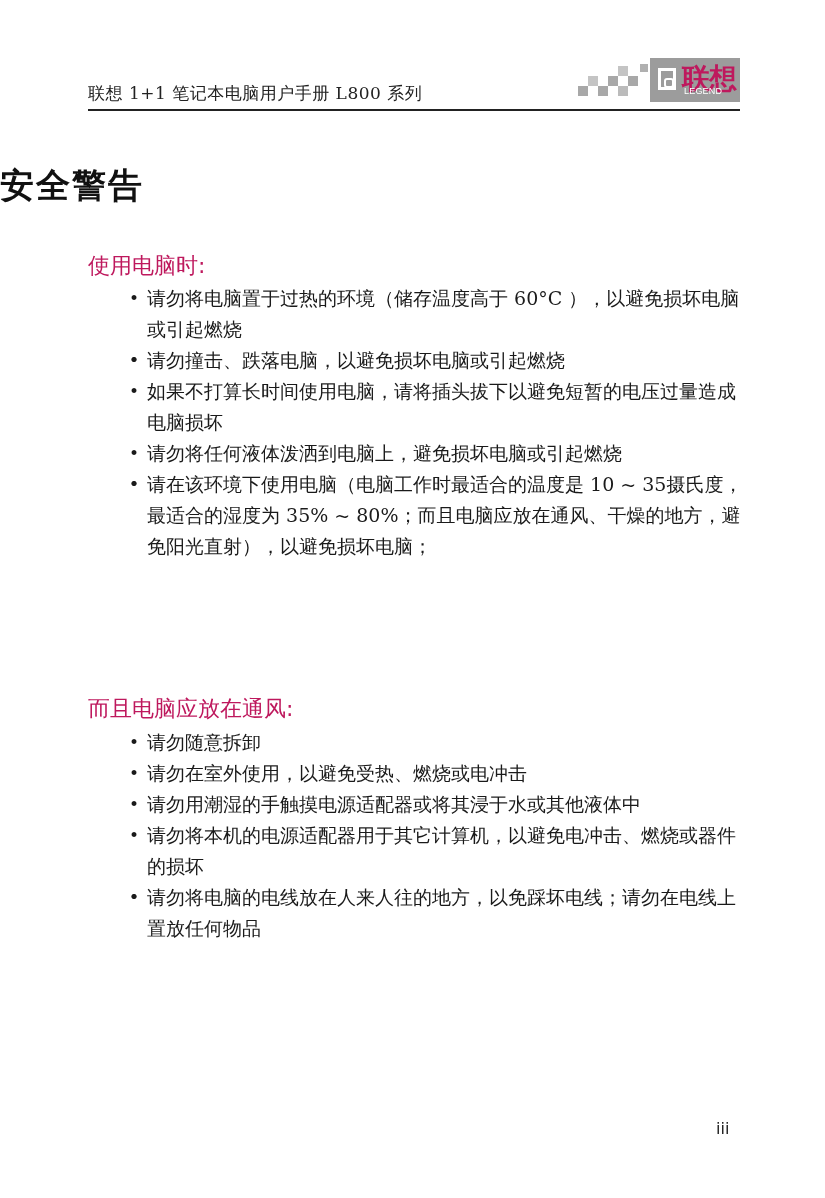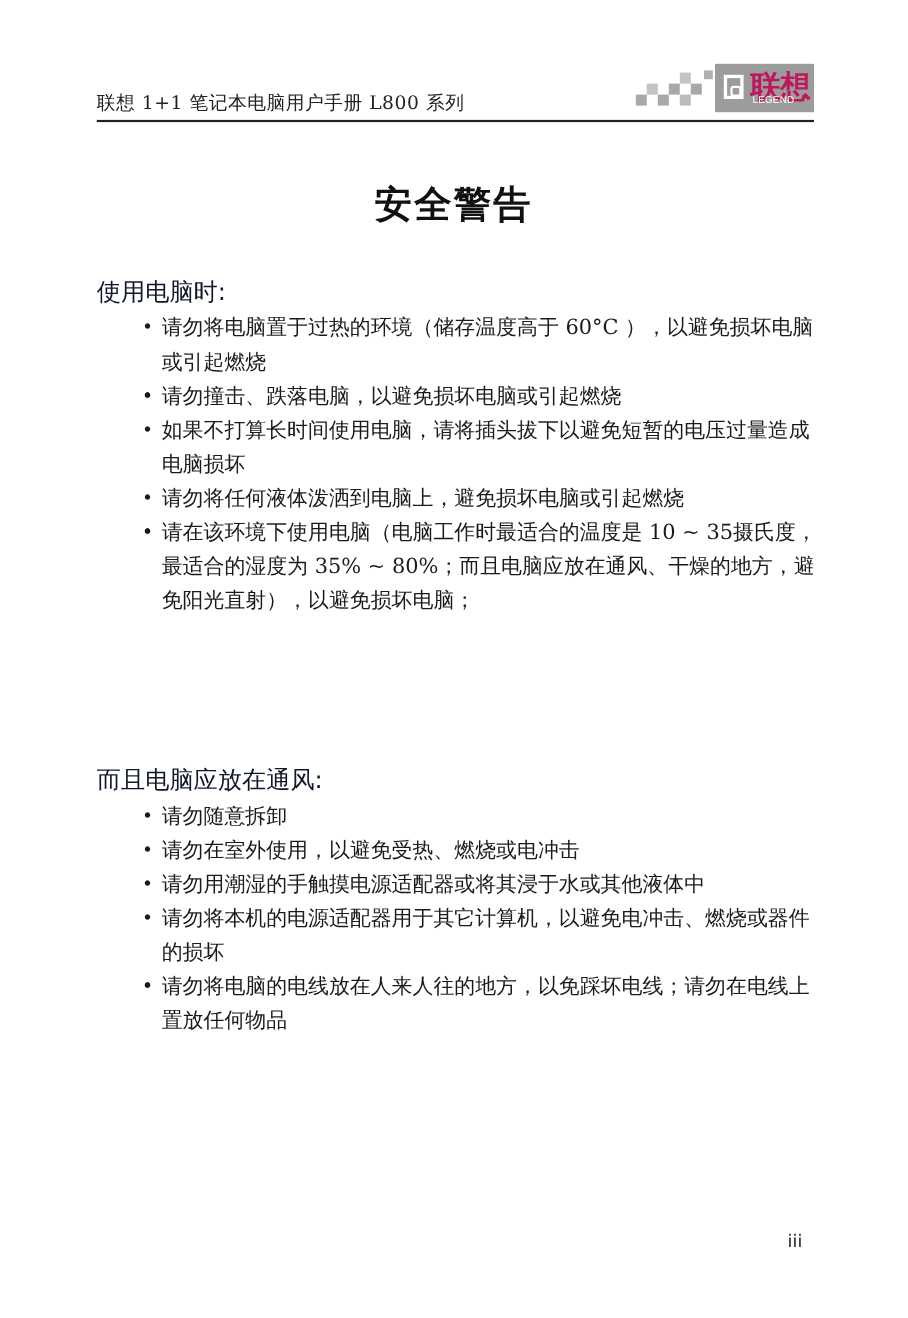--- a/index.html
+++ b/index.html
@@ -7,22 +7,22 @@
     .header { position: absolute; left: 88px; top: 58px; width: 652px; height: 52px; }
     .header-title { position: absolute; left: 0; top: 24px; font-family: "DejaVu Serif", "Liberation Serif", serif; font-size: 17px; letter-spacing: 0.5px; color: #222; white-space: nowrap; }
     .header-rule { position: absolute; left: 0; top: 51px; width: 652px; height: 1.5px; background: #222; }
     .logo { position: absolute; right: 0; top: 0; width: 162px; height: 44px; }
     .logo .sq { position: absolute; background: #a8a8a8; }
     .logo .band { position: absolute; left: 72px; top: 0; width: 90px; height: 44px; background: #9c9c9c; }
     .logo .mark { position: absolute; left: 80px; top: 10px; width: 18px; height: 22px; border: 3px solid #fff; box-sizing: border-box; }
     .logo .mark::after { content: ""; position: absolute; left: 3px; top: 7px; width: 6px; height: 6px; border: 2px solid #fff; border-radius: 3px; }
     .logo .cn { position: absolute; left: 104px; top: 2px; font-family: Liberation Sans, sans-serif; font-weight: bold; font-size: 28px; color: #be185d; letter-spacing: -1px; }
     .logo .en { position: absolute; left: 106px; top: 28px; font-family: "Liberation Sans", sans-serif; font-weight: normal; font-size: 9px; color: #fff; letter-spacing: 0.2px; text-align: center; }
-    .page-title { position: absolute; left: 0; width: 825px; top: 163px; text-align: center; font-family: "DejaVu Sans", sans-serif; font-weight: bold; font-size: 34px; letter-spacing: 2px; color: #111; }
-    .section-heading { position: absolute; left: 88px; font-family: "DejaVu Sans", sans-serif; font-size: 22px; color: #0f172a; }
+    .page-title { position: absolute; left: 0; width: 825px; top: 163px; font-family: "DejaVu Sans", sans-serif; font-weight: bold; font-size: 34px; letter-spacing: 2px; color: #111; }
+    .section-heading { position: absolute; left: 88px; font-family: "DejaVu Sans", sans-serif; font-size: 22px; color: #be185d; }
     .list { position: absolute; left: 128px; width: 620px; margin: 0; padding: 0; list-style: none; font-family: "DejaVu Serif", "Liberation Serif", serif; font-size: 19px; line-height: 31px; color: #1a1a1a; }
     .list li { position: relative; padding-left: 19px; }
     .list li .bullet { position: absolute; left: 1px; top: 0; font-size: 17px; }
     .section1 { top: 283px; }
     .section2 { top: 727px; }
     .heading1 { top: 251px; }
     .heading2 { top: 694px; }
     .page-number { position: absolute; left: 716px; top: 1119px; font-family: "DejaVu Sans", sans-serif; font-size: 16px; color: #222; }
   </style>
 </head>

